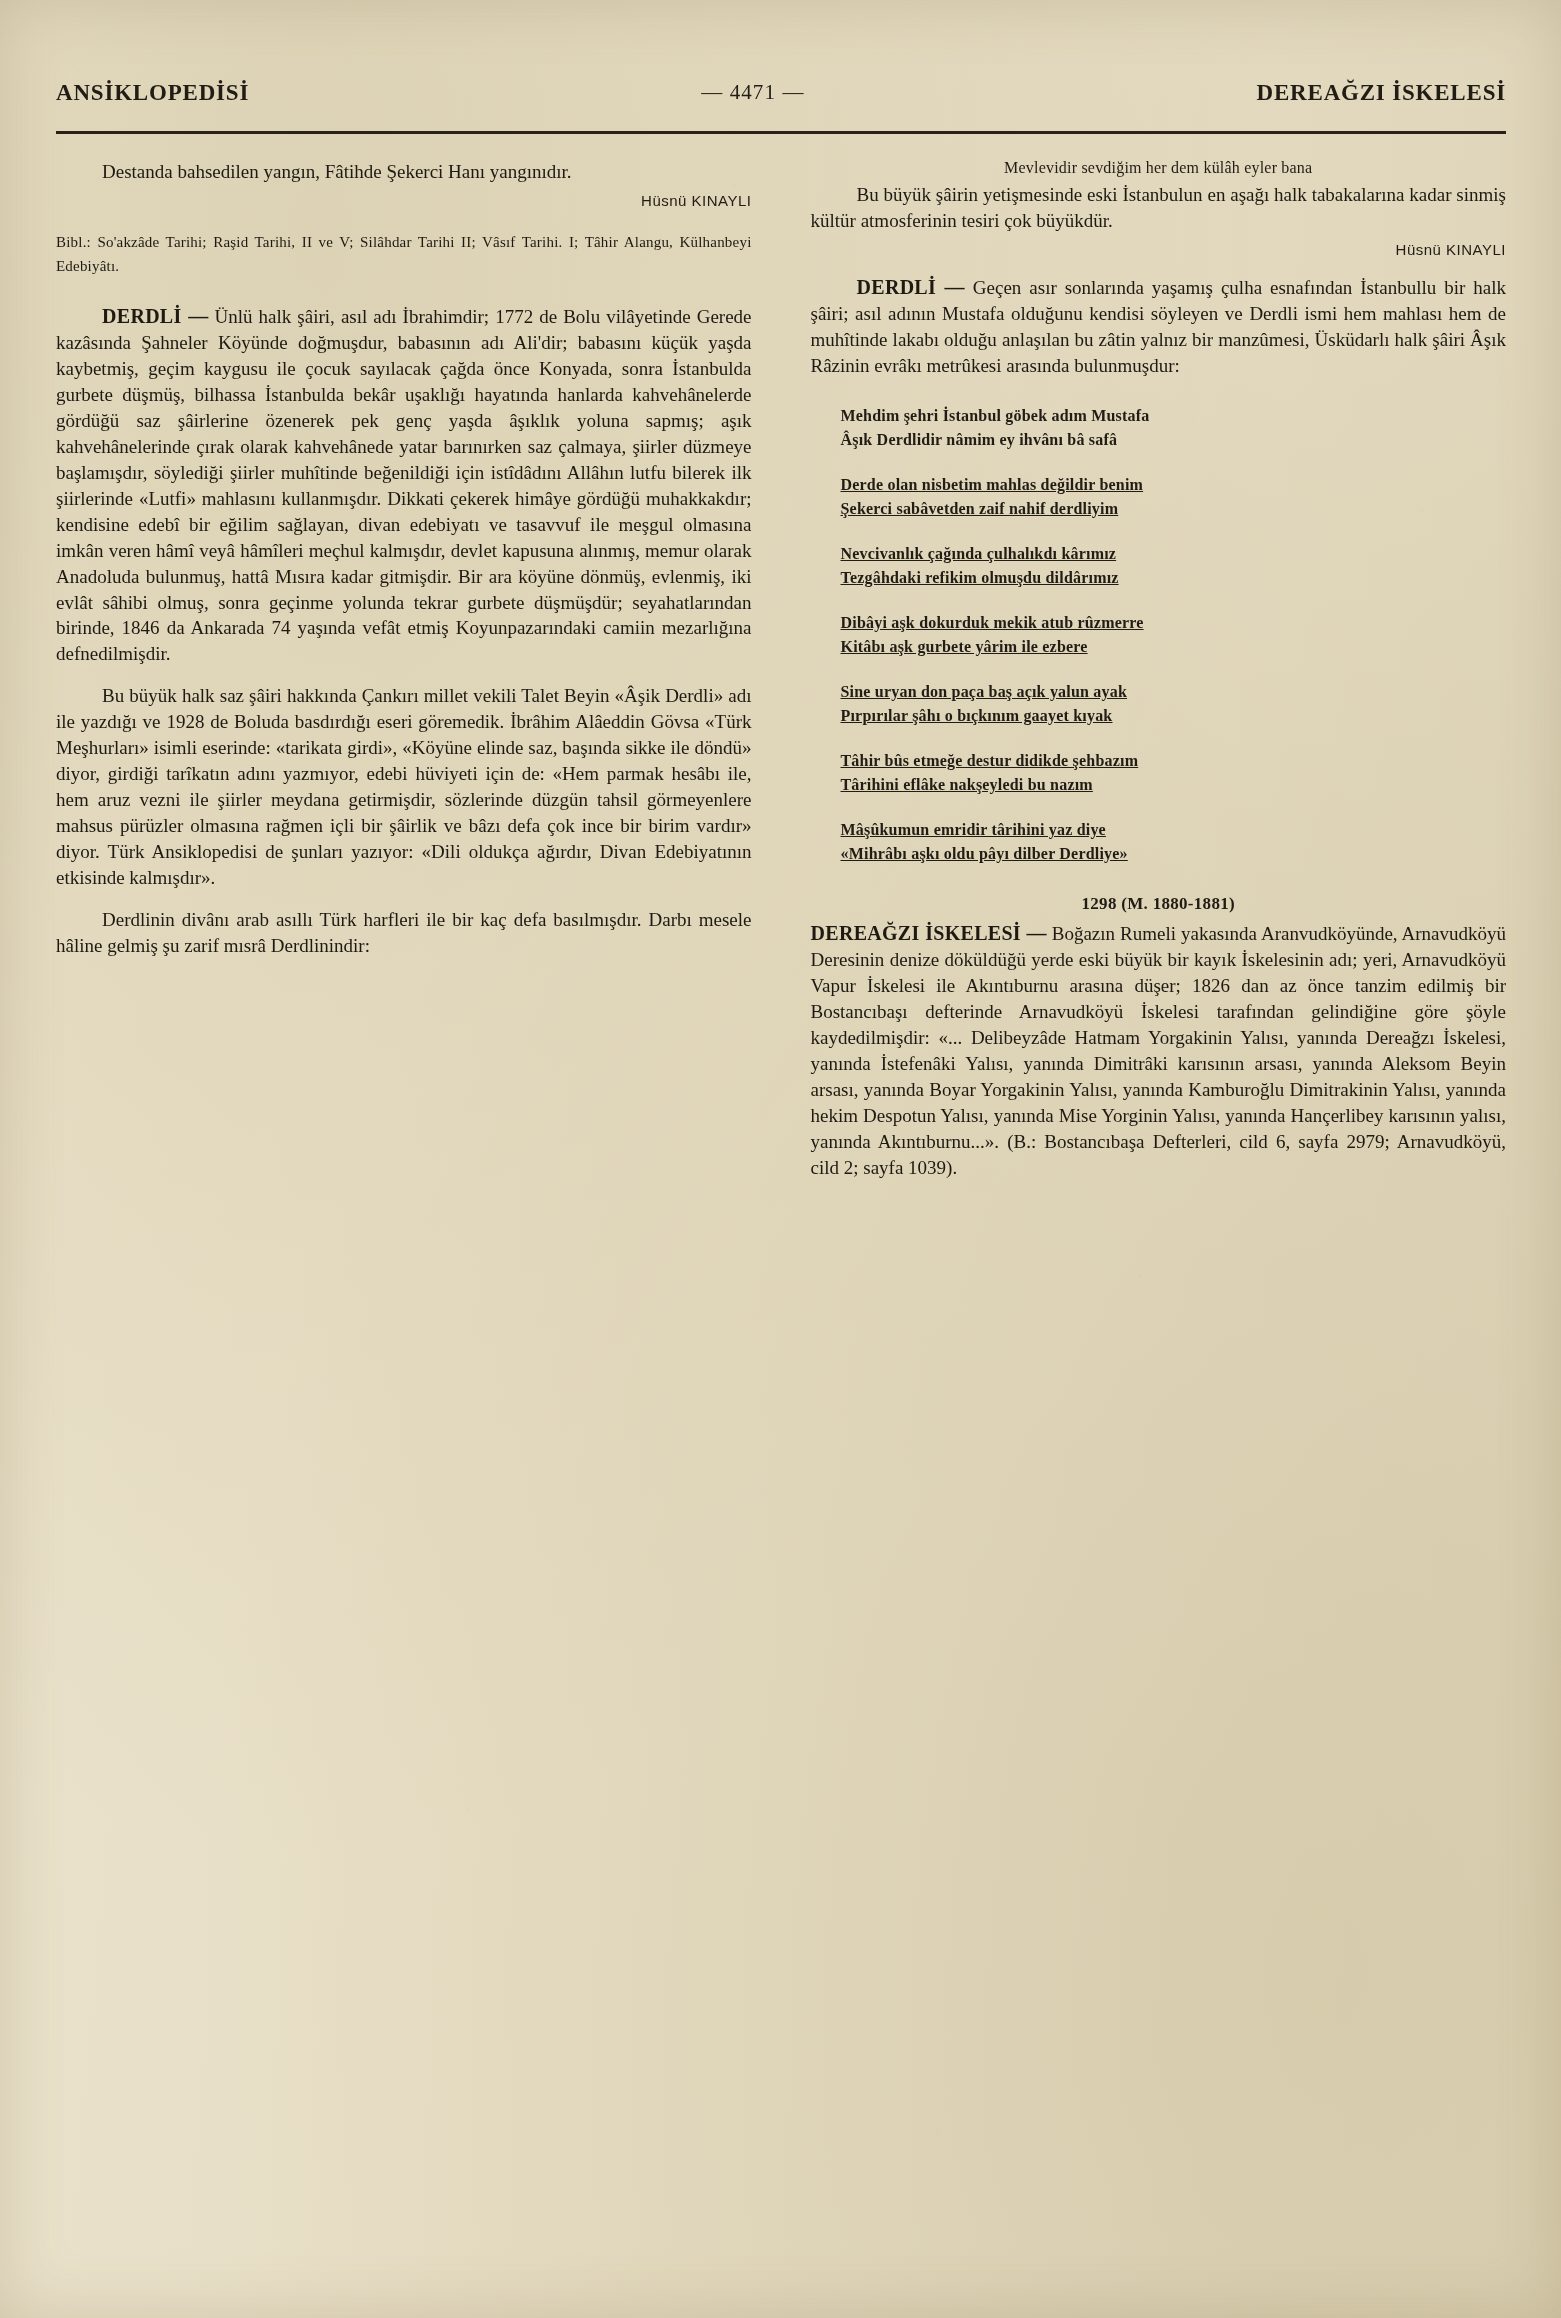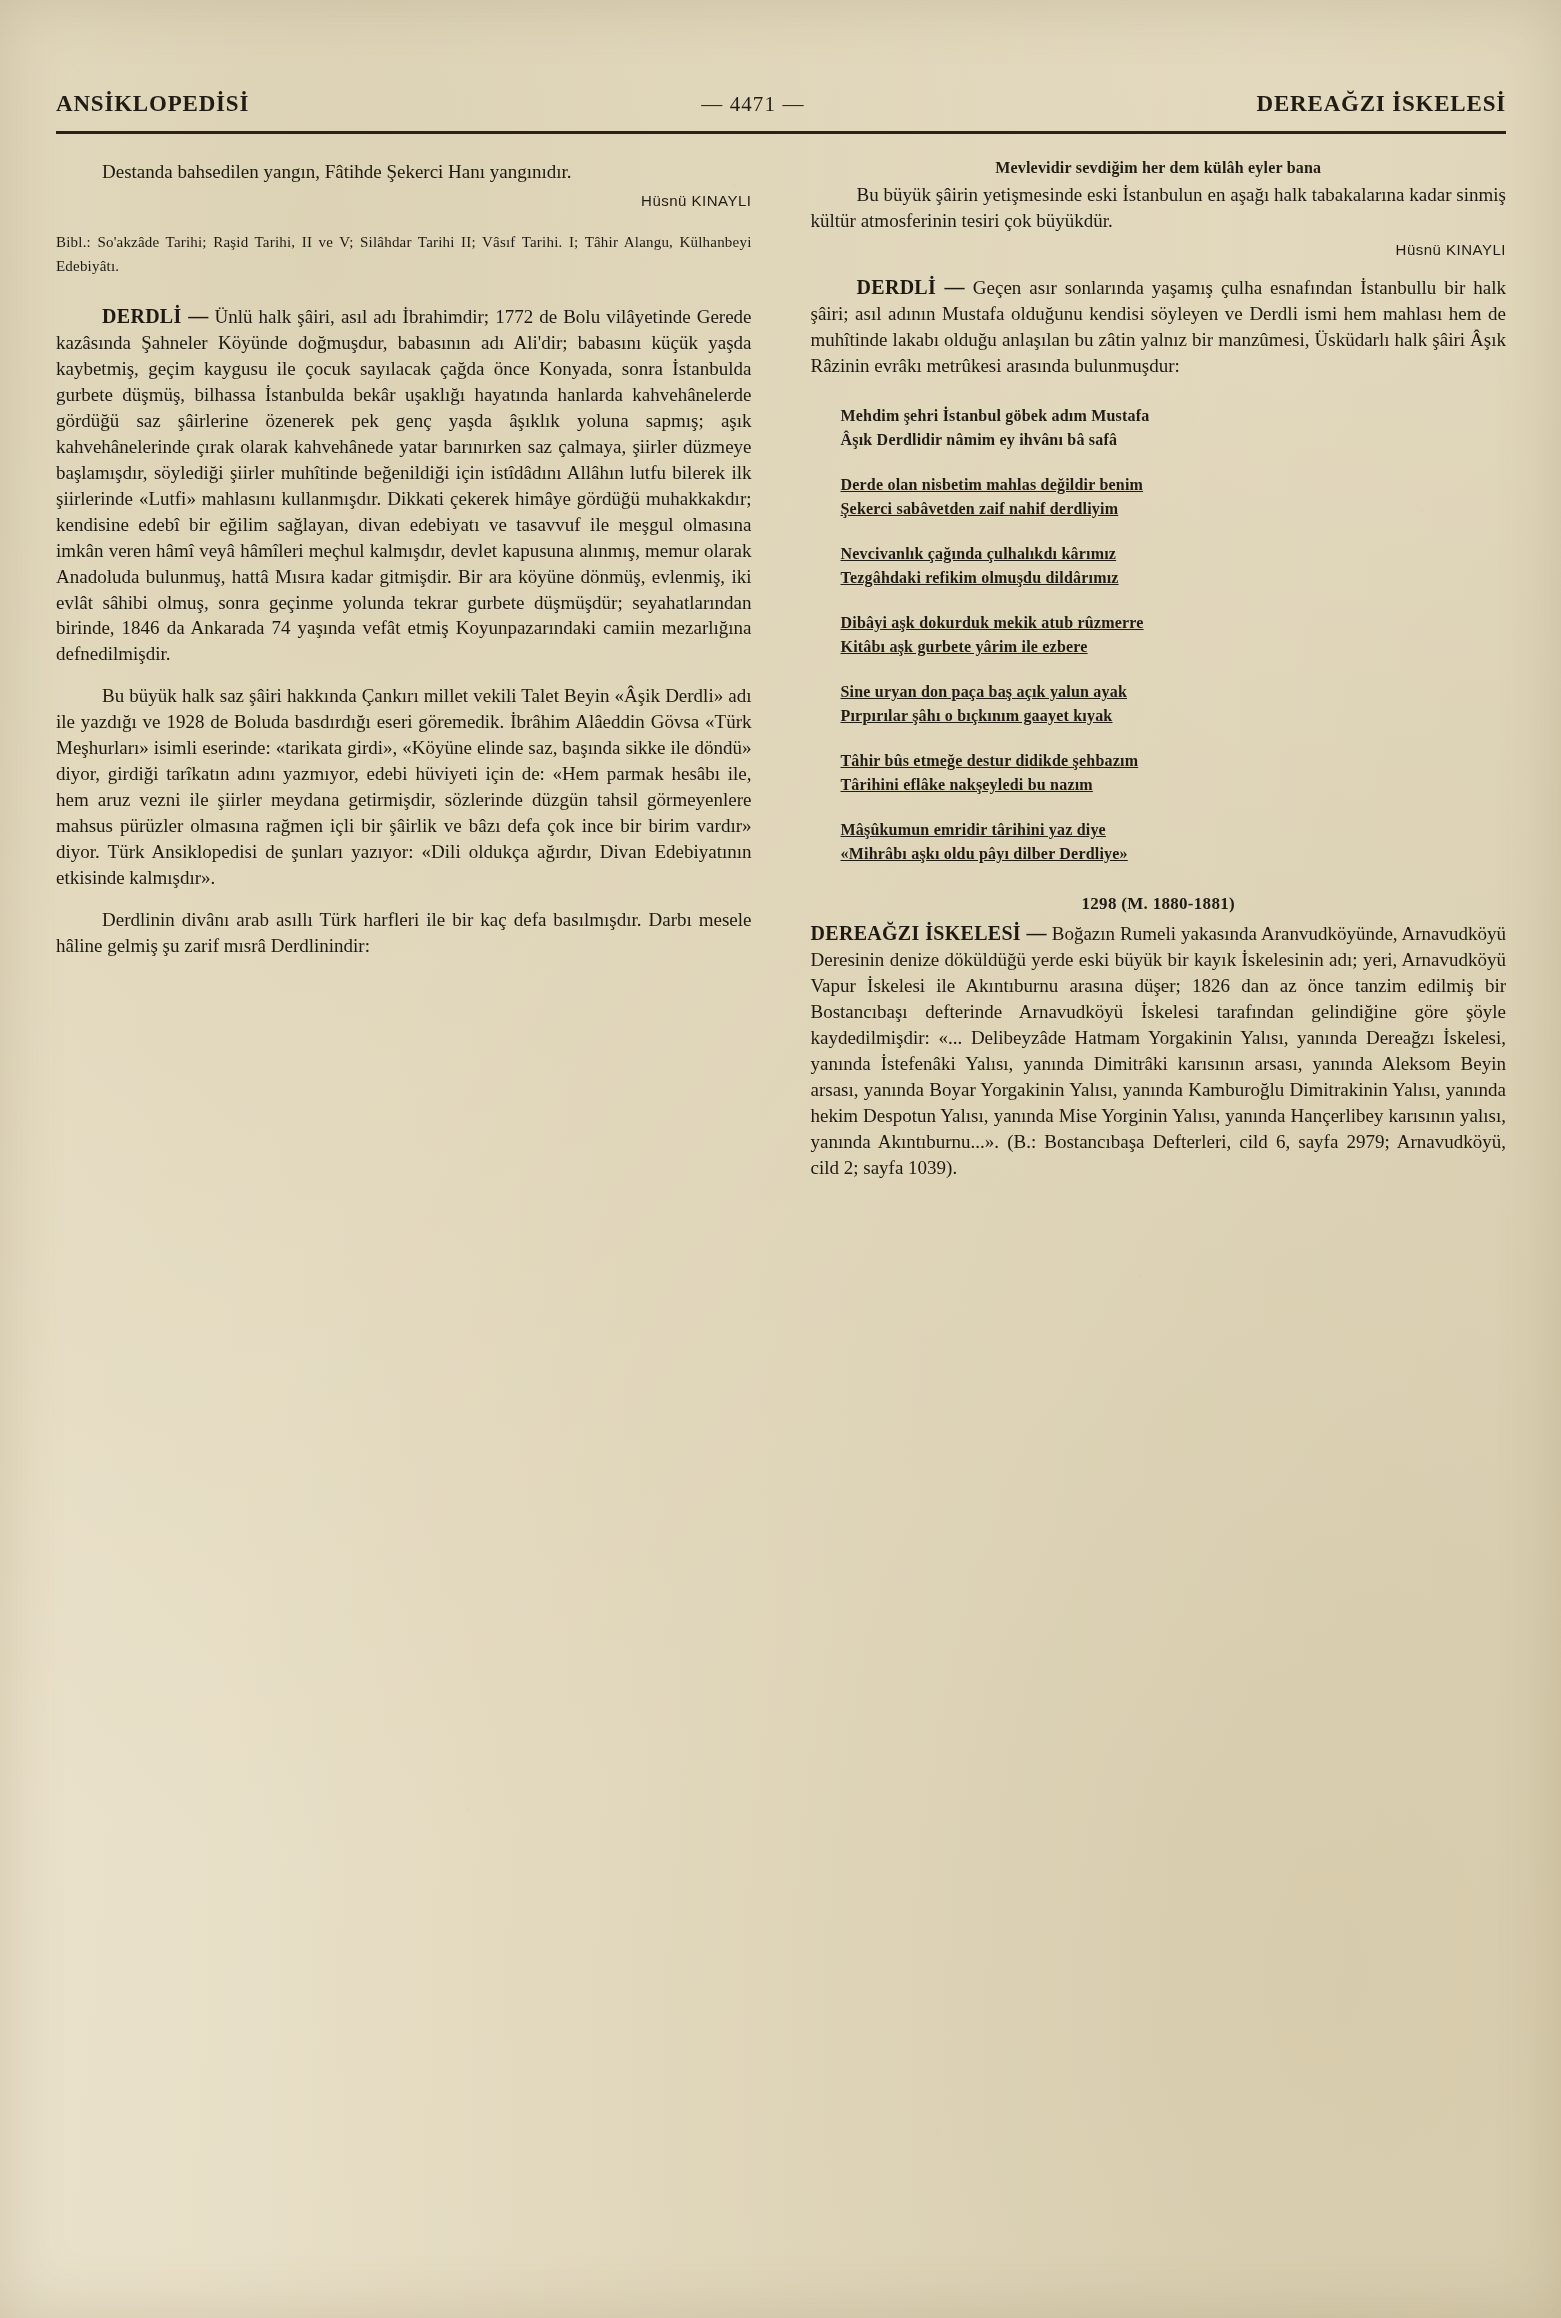--- a/index.html
+++ b/index.html
@@ -41,21 +41,21 @@
   }
 
   
   .header {
     position: absolute;
     top: 80px;
     left: 56px;
     right: 56px;
     height: 48px;
     display: flex;
-    align-items: center;
+    align-items: flex-start;
     justify-content: space-between;
   }
   .header .left, .header .right {
     font-family: "Liberation Serif", serif;
     font-weight: bold;
     font-size: 23px;
     letter-spacing: 0.8px;
   }
   .header .center {
     font-size: 21px;
@@ -130,21 +130,21 @@
     letter-spacing: 0.2px;
     margin: 0 0 0 30px;
     text-indent: 0;
     text-align: left;
   }
   .verse div { white-space: nowrap; }
   .verse + .verse { margin-top: 21px; text-decoration: underline; }
 
   .epigraph {
     font-size: 16px;
-    font-weight: bold;
+    font-weight: normal;
     text-align: center;
     letter-spacing: 0.2px;
     margin-bottom: 5.3px;
   }
   .date-line {
     text-align: center;
     font-weight: bold;
     font-size: 17px;
     letter-spacing: 0.3px;
     margin: 28px 0 6.4px 0;

